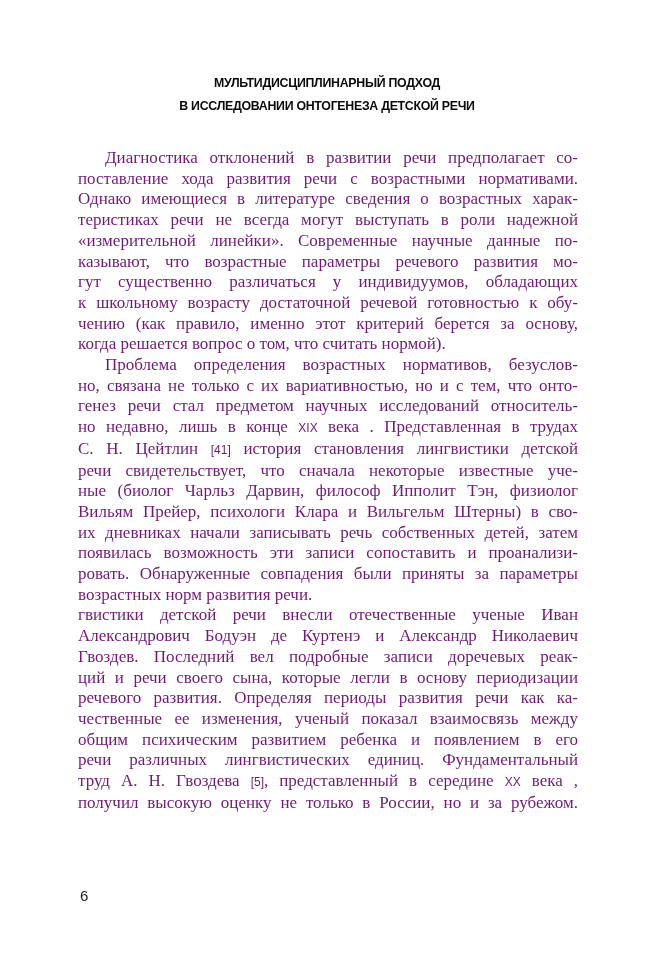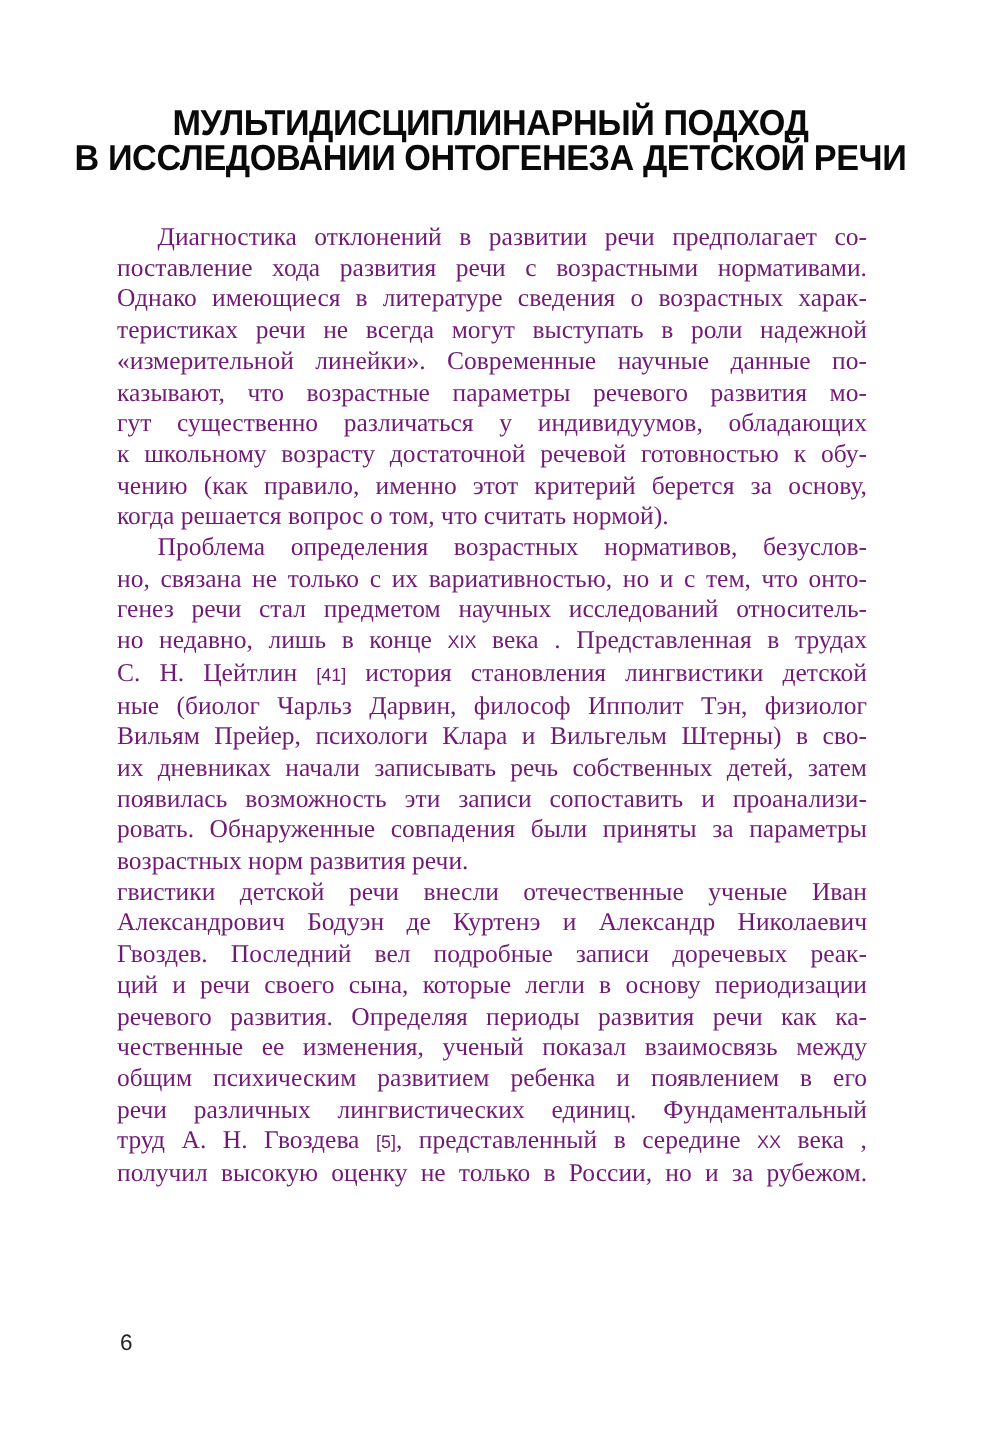--- a/index.html
+++ b/index.html
@@ -17,21 +17,21 @@
   }
   .title {
     position: absolute;
     top: 71px;
     left: 0;
     width: 100%;
     margin: 0;
     text-align: center;
     font-family: "Liberation Sans", sans-serif;
     font-weight: bold;
-    font-size: 24px;
+    font-size: 13px;
     line-height: 23px;
     letter-spacing: -0.3px;
     color: #0a0a0a;
   }
   .title-line {
     display: block;
     transform: scaleX(0.95);
     transform-origin: 50% 50%;
   }
   .body-text {
@@ -102,20 +102,21 @@
         <div class="line"><span>к школьному возрасту достаточной речевой готовностью к обу-</span></div>
         <div class="line"><span>чению (как правило, именно этот критерий берется за основу,</span></div>
         <div class="line no-justify"><span>когда решается вопрос о том, что считать нормой).</span></div>
       </div>
       <div class="para">
         <div class="line indent"><span>Проблема определения возрастных нормативов, безуслов-</span></div>
         <div class="line"><span>но, связана не только с их вариативностью, но и с тем, что онто-</span></div>
         <div class="line"><span>генез речи стал предметом научных исследований относитель-</span></div>
         <div class="line"><span>но недавно, лишь в конце </span><span class="sans">XIX</span><span> века . Представленная в трудах</span></div>
         <div class="line"><span>С. Н. Цейтлин </span><span class="sans">[41]</span><span> история становления лингвистики детской</span></div>
+        <div class="line"><span>речи свидетельствует, что сначала некоторые известные уче-</span></div>
         <div class="line"><span>ные (биолог Чарльз Дарвин, философ Ипполит Тэн, физиолог</span></div>
         <div class="line"><span>Вильям Прейер, психологи Клара и Вильгельм Штерны) в сво-</span></div>
         <div class="line"><span>их дневниках начали записывать речь собственных детей, затем</span></div>
         <div class="line"><span>появилась возможность эти записи сопоставить и проанализи-</span></div>
         <div class="line"><span>ровать. Обнаруженные совпадения были приняты за параметры</span></div>
         <div class="line no-justify"><span>возрастных норм развития речи.</span></div>
       </div>
       <div class="para">
         <div class="line"><span>гвистики детской речи внесли отечественные ученые Иван</span></div>
         <div class="line"><span>Александрович Бодуэн де Куртенэ и Александр Николаевич</span></div>

